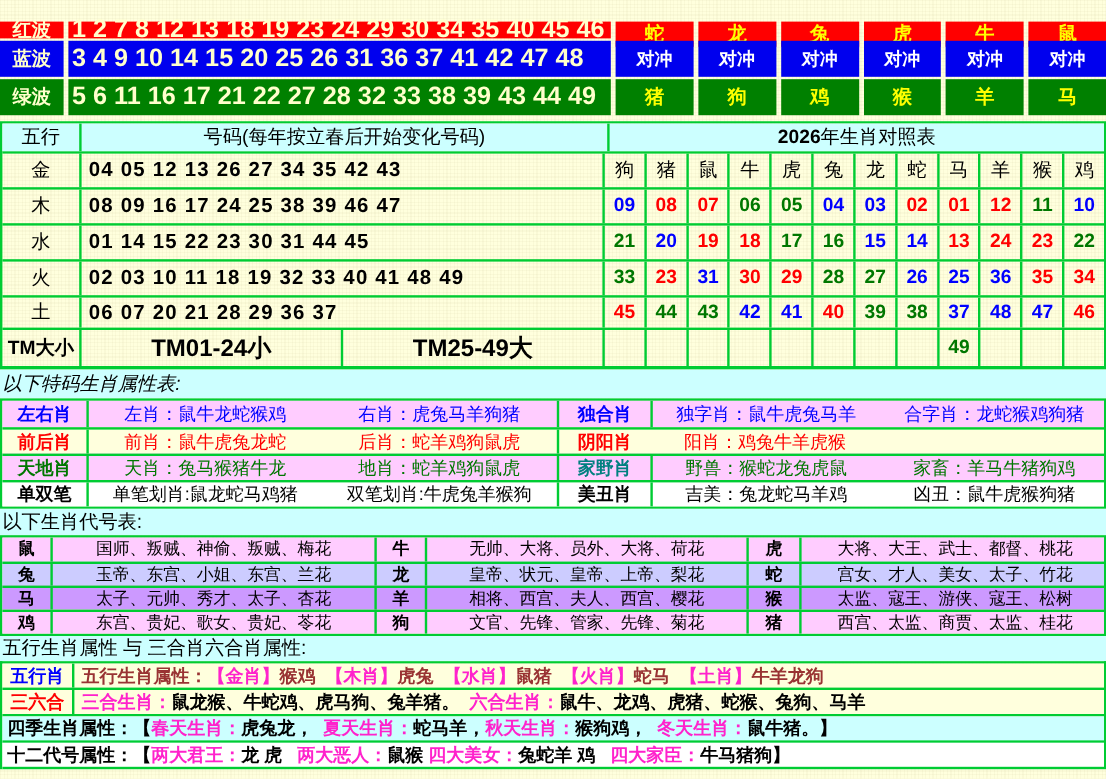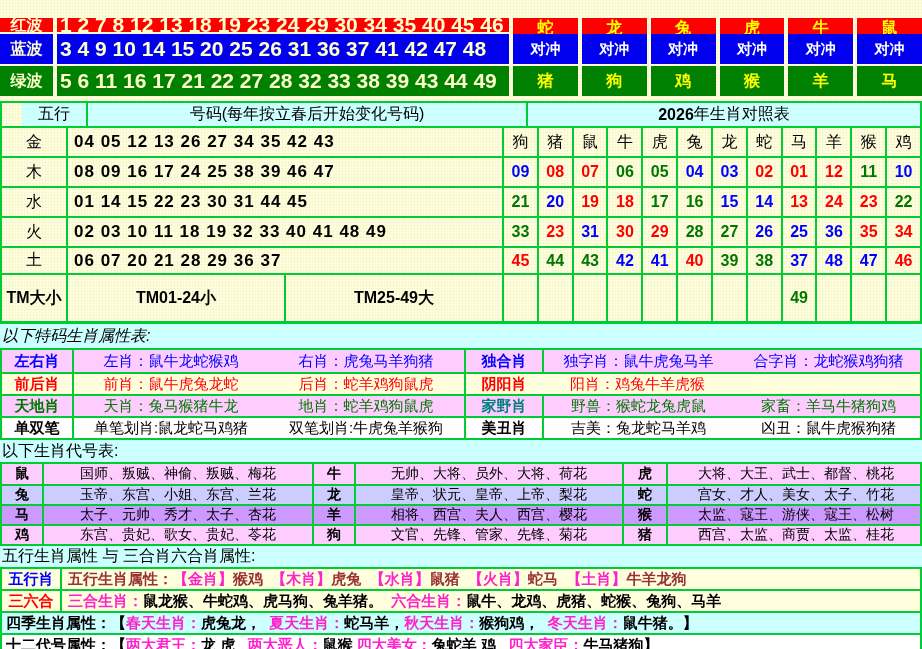--- a/index.html
+++ b/index.html
@@ -30,33 +30,33 @@
   .w-red  .wave-label, .w-red  .wave-numbers, .w-red  .wave-cell { background:#ff0000;margin-top:16px; }
   .w-blue .wave-label, .w-blue .wave-numbers, .w-blue .wave-cell { background:#0000ee; }
   .w-green .wave-label,.w-green .wave-numbers,.w-green .wave-cell { background:#008000; }
   .w-red  .wave-cell { color:#ffff00; }
   .w-blue .wave-cell { color:#ffffff; font-size:15px; }
   .w-green .wave-cell { color:#ffff00; }
 
   
   .wuxing { margin-top:5px; border:2px solid #00cc33; border-bottom:3px solid #00cc33; }
   .wx-row { display:flex; border-top:2px solid #00cc33; }
-  .wx-row:first-child { border-top:none;padding-left:20px; }
+  .wx-row:first-child { border-top:none; }
   .wx-label { width:64px; display:flex; align-items:center; justify-content:center;
               font-size:16px; color:#000; }
   .wx-num { width:436px; display:flex; align-items:center; padding-left:6px;
             border-left:2px solid #00cc33; font-weight:bold; font-size:17px;
             color:#000; letter-spacing:1px; }
   .wx-half { width:218px; display:flex; align-items:center; justify-content:center;
-             border-left:2px solid #00cc33; font-weight:bold; font-size:16px; color:#000; }
+             border-left:2px solid #00cc33; font-weight:bold; font-size:20px; color:#000; }
   .wx-grid { flex:1; display:grid; grid-template-columns:repeat(12,1fr); }
   .zcell { display:flex; align-items:center; justify-content:center;
            border-left:2px solid #00cc33; font-weight:bold; font-size:16px; }
   .zh { font-weight:normal; color:#000; }
-  .h23 { height:23px; } .h30 { height:30px; } .h27 { height:27px; } .h42 { height:48px; }
+  .h23 { height:23px; } .h30 { height:30px; } .h27 { height:27px; } .h42 { height:32px; }
   .cyan-bg { background:#ccffff; }
   .wx-header-right { flex:1; display:flex; align-items:center; justify-content:center;
                      border-left:2px solid #00cc33; font-size:16px; color:#000; }
   .wx-header-num { width:440px; display:flex; align-items:center; justify-content:center;
                    border-left:2px solid #00cc33; font-size:16px; color:#000; }
   .bold { font-weight:bold; }
 
   
   .strip { background:#ccffff; display:flex; align-items:center; padding-left:2px;
            font-size:16px; color:#000; }

